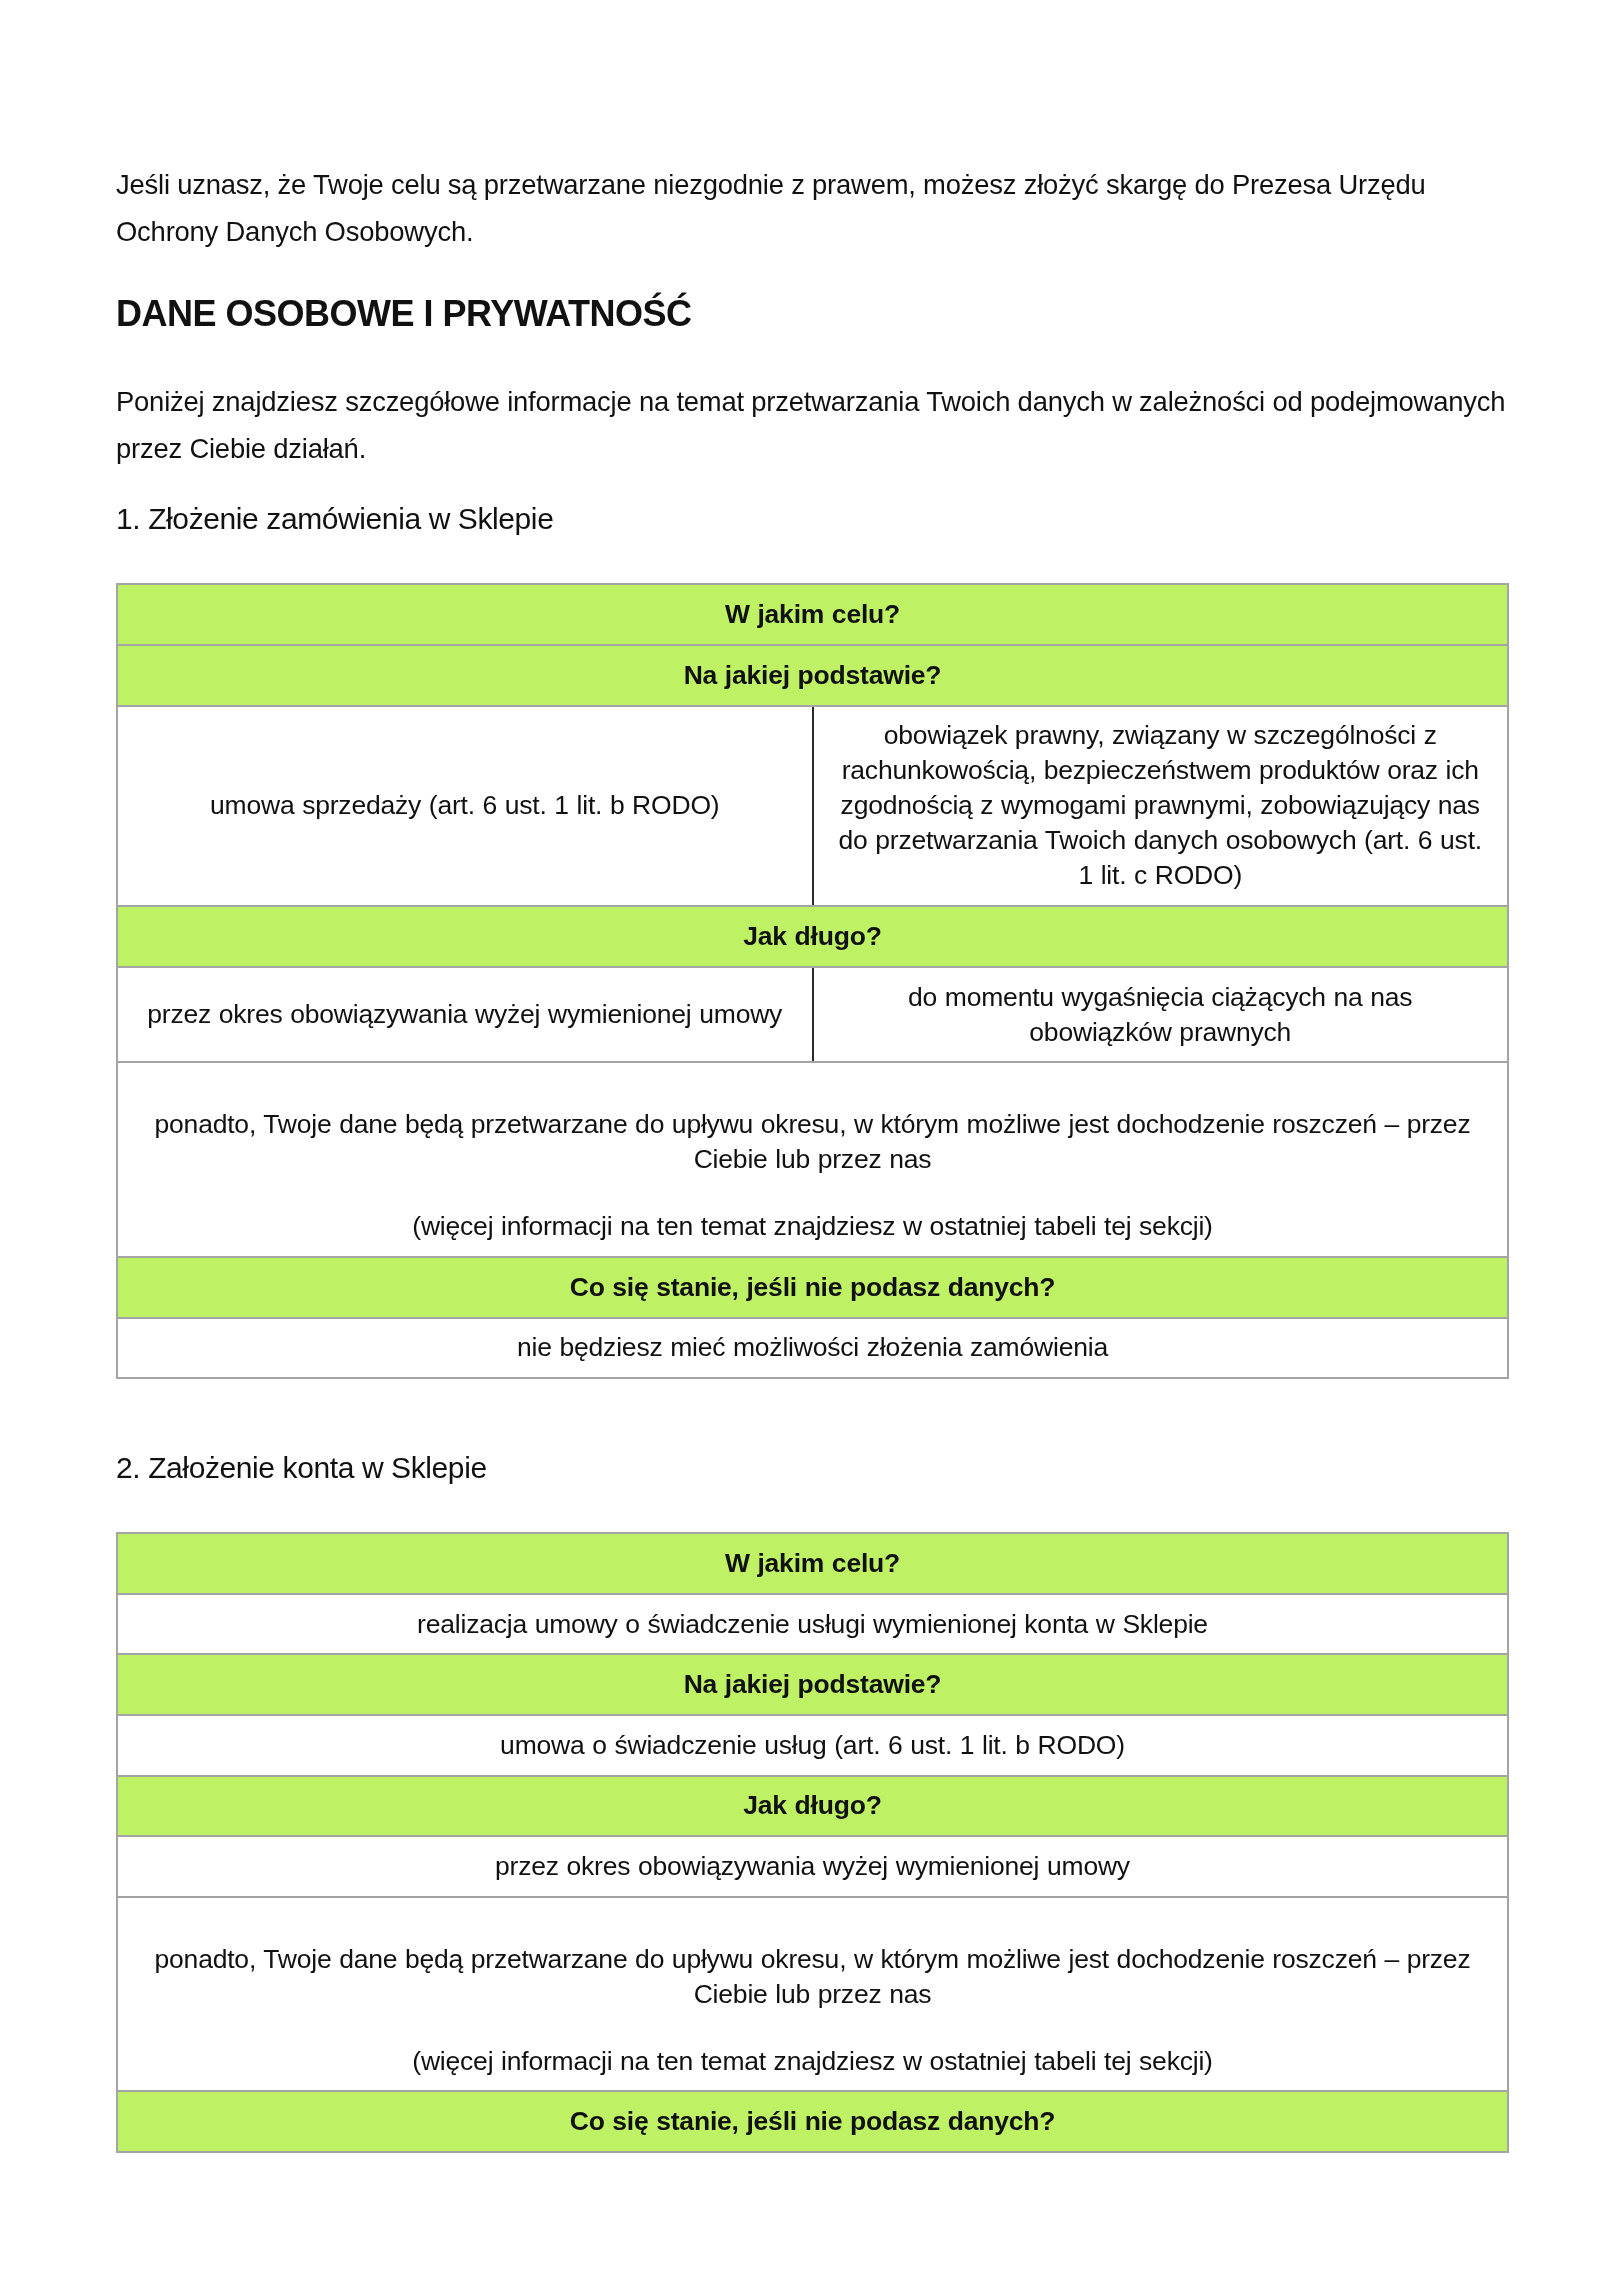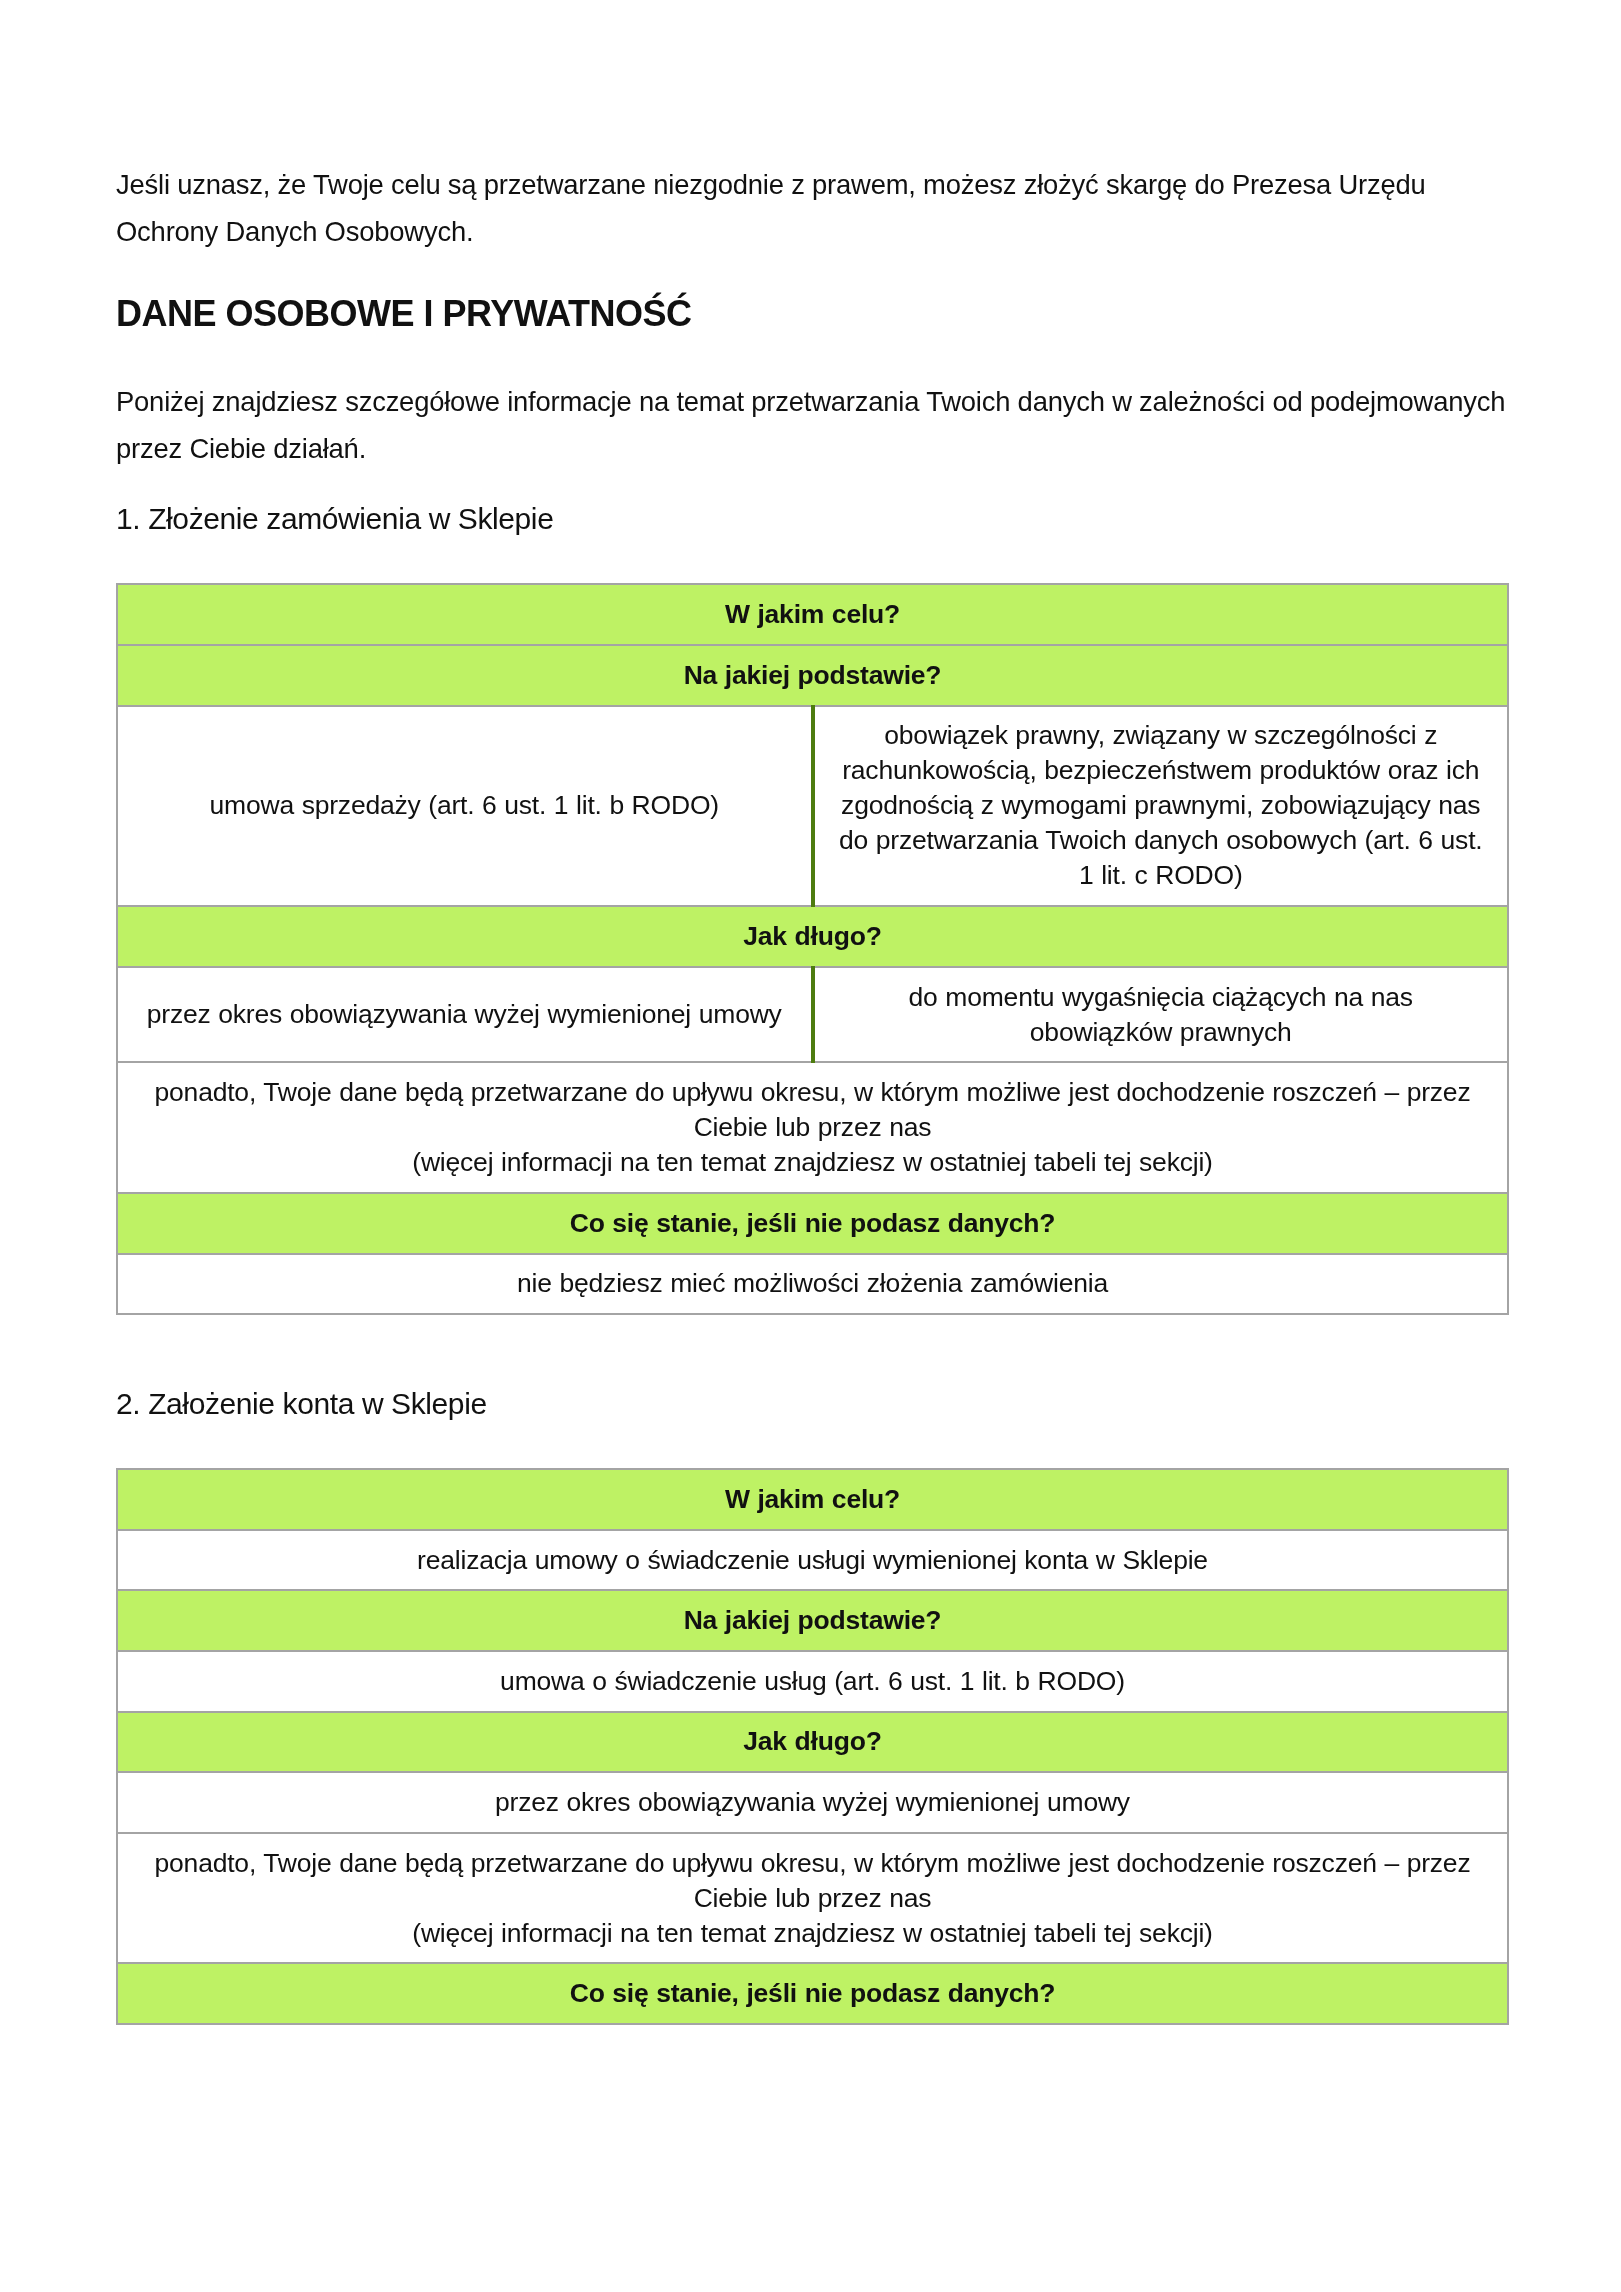--- a/index.html
+++ b/index.html
@@ -58,22 +58,22 @@
     line-height: 35px;
     padding: 11.8px 23.5px;
     letter-spacing: -0.2px;
     word-spacing: 0.5px;
   }
   table.rodo-table td.hdr {
     background: #bef264;
     font-weight: bold;
   }
   table.rodo-table tr.split td.cell-left  { border-right: 2px solid #2b2b2b; }
-  table.rodo-table tr.split td.cell-right { border-left: 4px solid #4d7c0f; }
-  .block { display: block; }
+  table.rodo-table tr.split td.cell-right { border-left: 2px solid #4d7c0f; }
+  .block { display: block; margin-top: 32px; }
 </style>
 </head>
 <body>
 
 <main class="page">
 
 
   <p class="body-text spaced">Jeśli uznasz, że Twoje celu są przetwarzane niezgodnie z prawem, możesz złożyć skargę do Prezesa Urzędu Ochrony Danych Osobowych.</p>
 
   <h1 class="doc-title">DANE OSOBOWE I PRYWATNOŚĆ</h1>

